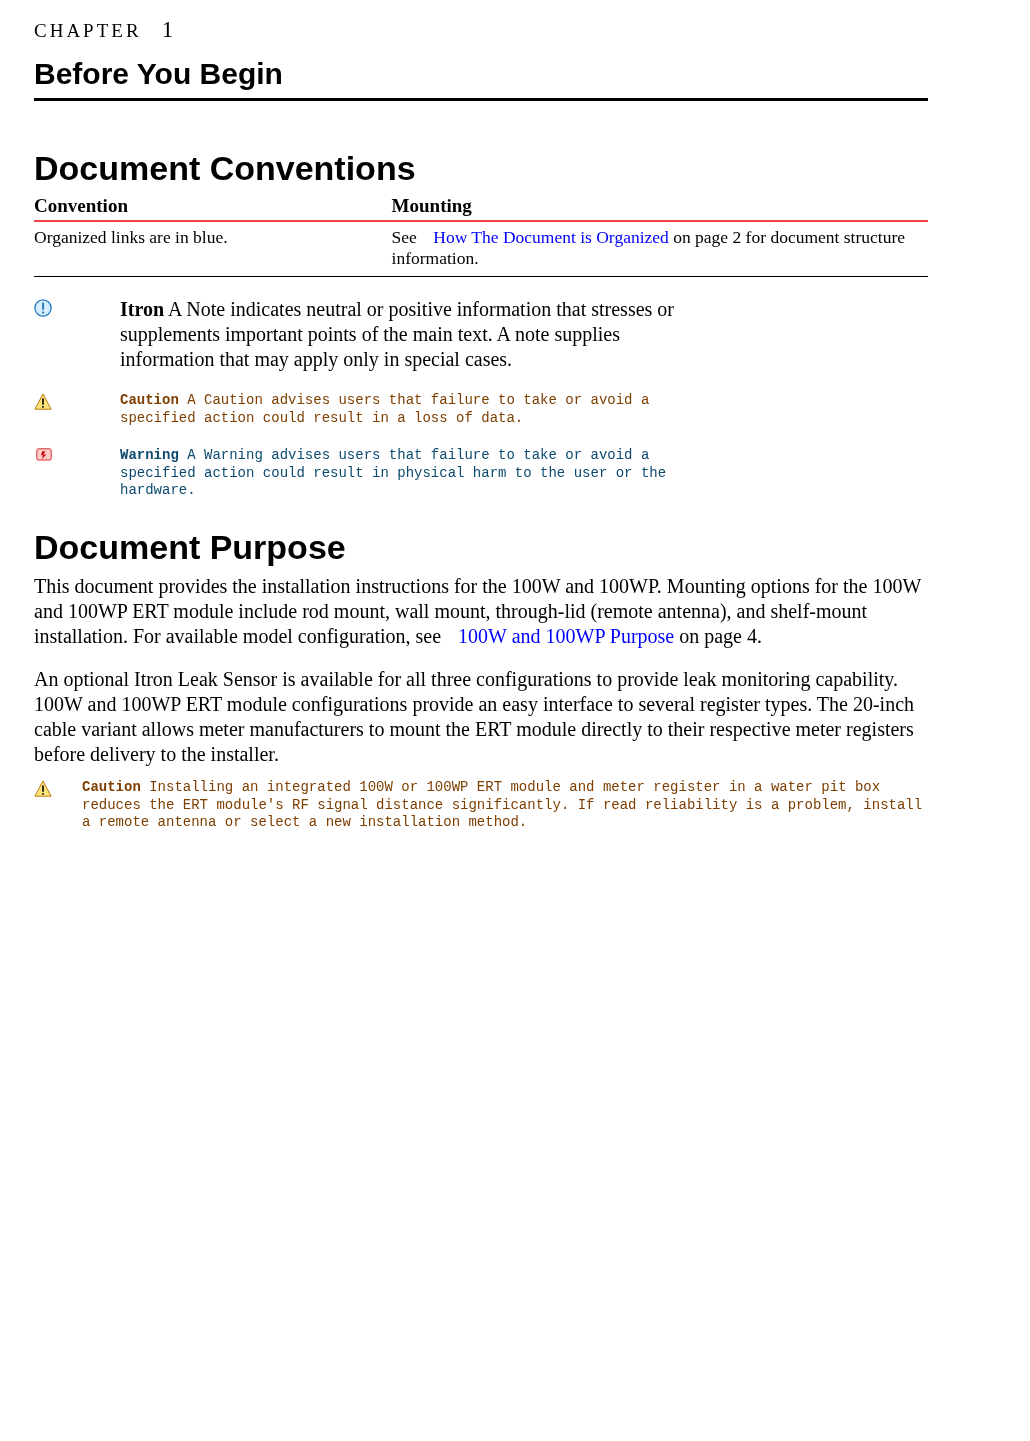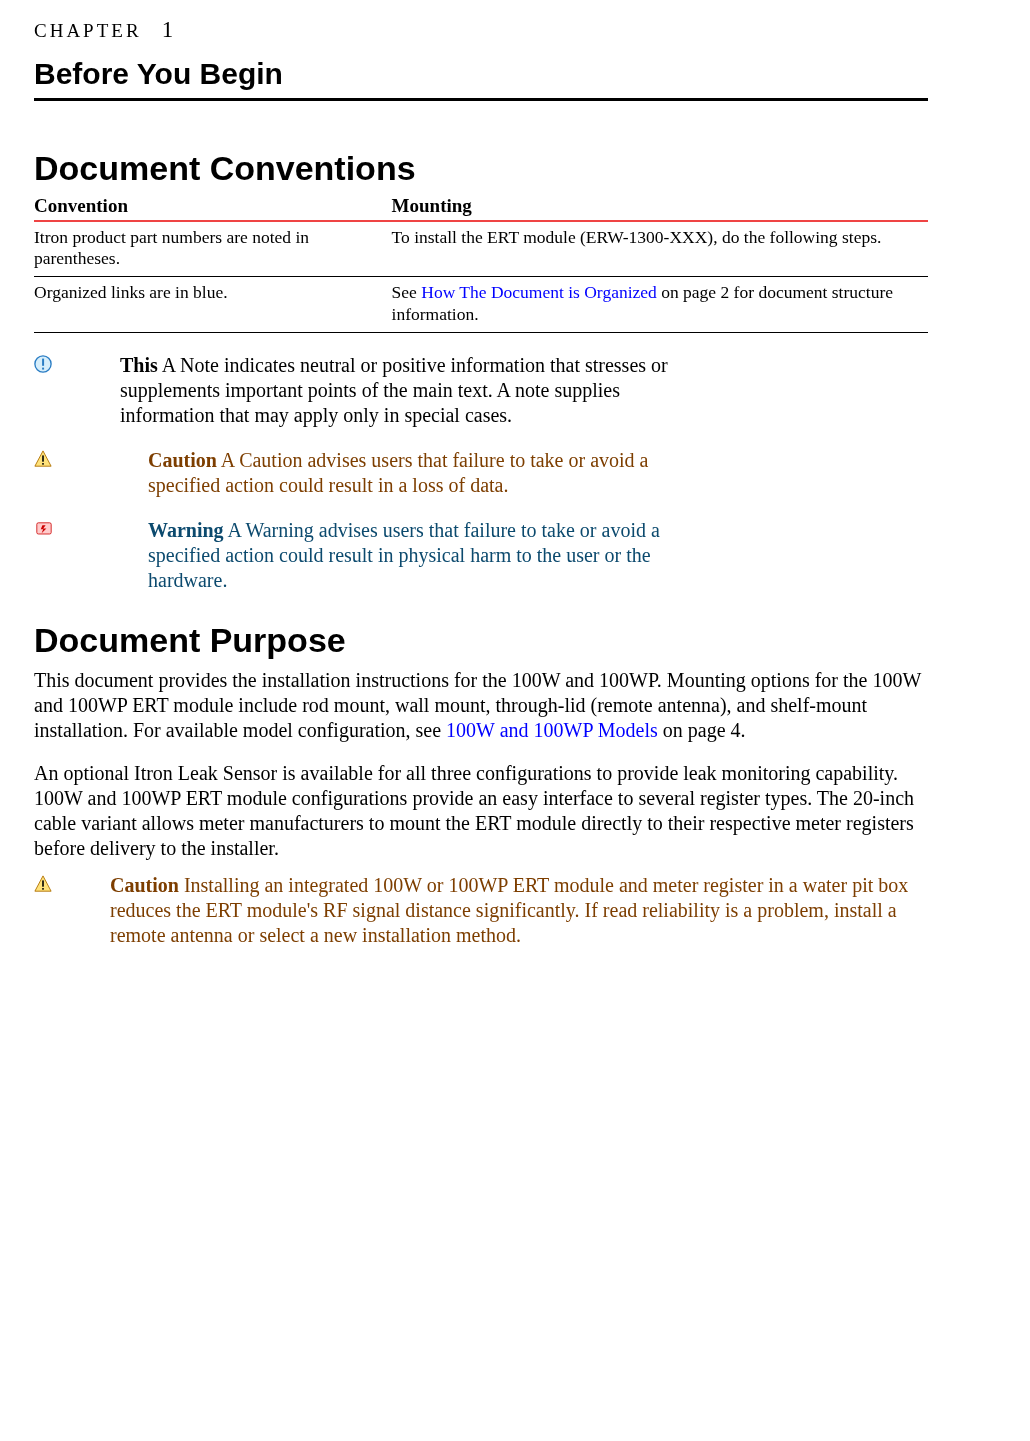--- a/index.html
+++ b/index.html
@@ -57,31 +57,31 @@
     table.convention-table td {
       vertical-align: top;
       padding: 5px 6px 6px 0;
       border-bottom: 1px solid #000;
     }
     table.convention-table td:first-child {
       width: 40%;
     }
     .link-blue {
       color: #0000ff;
+      margin-left: 12px;
     }
     .note-block {
       display: flex;
       align-items: flex-start;
       margin: 20px 0 14px 0;
       font-size: 20px;
     }
     .note-block.sans {
-      font-family: Liberation Serif, serif;
-      font-size: 20px;
-      gap: 28px;
+      font-family: Liberation Mono, monospace;
+      font-size: 14px;
     }
     .note-icon {
       width: 86px;
       flex-shrink: 0;
       padding-top: 1px;
     }
     .note-body {
       flex: 1;
     }
     .icon-circle {
@@ -115,44 +115,38 @@
 
 <table class="convention-table">
   <thead>
     <tr>
       <th>Convention</th>
       <th>Mounting</th>
     </tr>
   </thead>
   <tbody>
     <tr>
-      <td>Itron product part numbers are noted in parentheses.</td>
-      <td>
-        <span>To install the ERT module (ERW-1300-XXX), do the following steps.</span>
-      </td>
-    </tr>
-    <tr>
       <td>Organized links are in blue.</td>
       <td>
         <span>See </span><span class="link-blue">How The Document is Organized</span><span> on page 2 for document structure information.</span>
       </td>
     </tr>
   </tbody>
 </table>
 
 <div class="note-block">
   <div class="note-icon">
     <svg class="icon-circle" viewBox="0 0 20 20">
       <circle cx="10" cy="10" r="9" fill="#d6eefb" stroke="#2a7dc4" stroke-width="1.5"></circle>
       <rect x="9" y="4" width="2.2" height="8" fill="#2a7dc4"></rect>
       <rect x="9" y="14" width="2.2" height="2.2" fill="#2a7dc4"></rect>
     </svg>
   </div>
   <div class="note-body constrained">
-    <span class="bold">This</span><span>  A Note indicates neutral or positive information that stresses or supplements important points of the main text. A note supplies information that may apply only in special cases.</span>
+    <span class="bold">Itron</span><span>  A Note indicates neutral or positive information that stresses or supplements important points of the main text. A note supplies information that may apply only in special cases.</span>
   </div>
 </div>
 
 <div class="note-block sans">
   <div class="note-icon">
     <svg class="icon-circle" viewBox="0 0 20 20">
       <polygon points="10,1 19,18 1,18" fill="#ffe27a" stroke="#b07000" stroke-width="1"></polygon>
       <rect x="9.1" y="6" width="1.8" height="7" fill="#000"></rect>
       <rect x="9.1" y="14.5" width="1.8" height="1.8" fill="#000"></rect>
     </svg>
@@ -170,21 +164,21 @@
     </svg>
   </div>
   <div class="note-body constrained warning-color">
     <span class="bold">Warning</span><span>  A Warning advises users that failure to take or avoid a specified action could result in physical harm to the user or the hardware.</span>
   </div>
 </div>
 
 <h2 class="purpose-heading">Document Purpose</h2>
 
 <p class="body-p">
-  <span>This document provides the installation instructions for the 100W and 100WP. Mounting options for the 100W and 100WP ERT module include rod mount, wall mount, through-lid (remote antenna), and shelf-mount installation. For available model configuration, see </span><span class="link-blue">100W and 100WP Models</span><span> on page 4.</span>
+  <span>This document provides the installation instructions for the 100W and 100WP. Mounting options for the 100W and 100WP ERT module include rod mount, wall mount, through-lid (remote antenna), and shelf-mount installation. For available model configuration, see </span><span class="link-blue">100W and 100WP Purpose</span><span> on page 4.</span>
 </p>
 
 <p class="body-p">An optional Itron Leak Sensor is available for all three configurations to provide leak monitoring capability. 100W and 100WP ERT module configurations provide an easy interface to several register types. The 20-inch cable variant allows meter manufacturers to mount the ERT module directly to their respective meter registers before delivery to the installer.</p>
 
 <div class="note-block sans" style="margin-top:12px">
   <div class="note-icon" style="width:48px">
     <svg class="icon-circle" viewBox="0 0 20 20">
       <polygon points="10,1 19,18 1,18" fill="#ffe27a" stroke="#b07000" stroke-width="1"></polygon>
       <rect x="9.1" y="6" width="1.8" height="7" fill="#000"></rect>
       <rect x="9.1" y="14.5" width="1.8" height="1.8" fill="#000"></rect>

